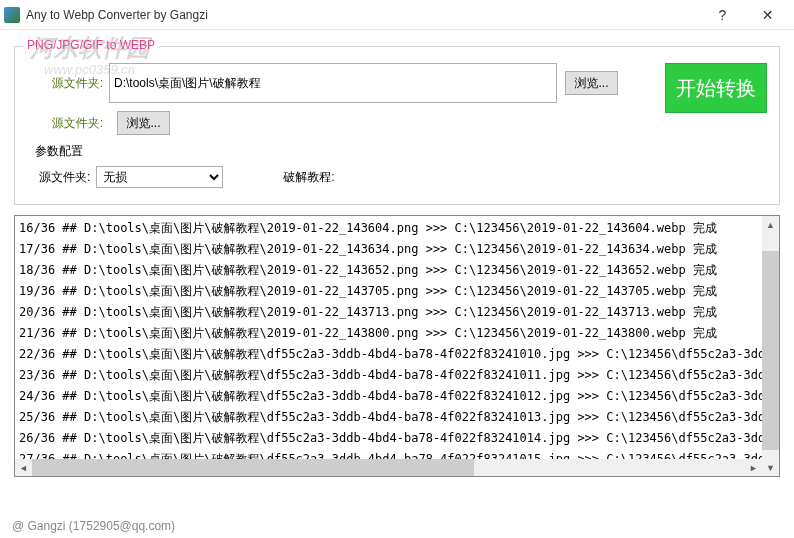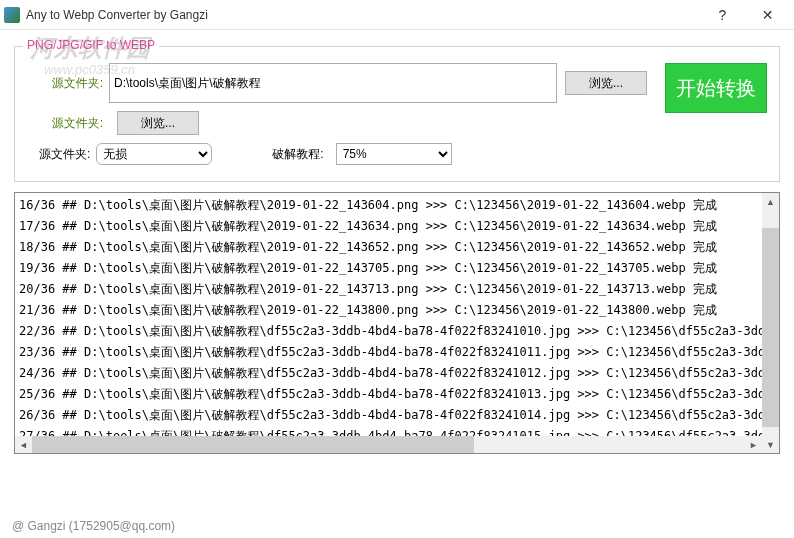--- a/index.html
+++ b/index.html
@@ -84,21 +84,21 @@
       height: 40px;
       border: 1px solid #abadb3;
       padding: 0 4px;
       font-size: 12px;
       font-family: inherit;
       background: #fff;
     }
     .src-input { width: 448px; }
     .browse-btn {
       height: 24px;
-      width: 82px;
+      width: 53px;
       margin-left: 8px;
       background: #e1e1e1;
       border: 1px solid #adadad;
       font-size: 12px;
       font-family: inherit;
       cursor: pointer;
     }
     .start-btn {
       width: 102px;
       height: 50px;
@@ -127,21 +127,21 @@
       color: #000;
     }
     .param-row select {
       height: 22px;
       border: 1px solid #abadb3;
       font-size: 12px;
       font-family: inherit;
       background: #fff;
       padding: 0 2px;
     }
-    .sel-compress { width: 116px; border-radius: 6px; }
+    .sel-compress { width: 127px; }
     .sel-quality { width: 116px; margin-left: 6px; }
     .spacer-q { width: 48px; }
     
     .log-box {
       margin: 4px 14px 0 14px;
       border: 1px solid #828790;
       background: #fff;
       height: 262px;
       overflow: hidden;
       position: relative;
@@ -230,31 +230,29 @@
       <button class="browse-btn">浏览...</button>
     </div>
 
     <div class="row">
       <div class="label">源文件夹:</div>
       <button class="browse-btn">浏览...</button>
     </div>
 
     <button class="start-btn">开始转换</button>
 
+    <div class="params-label">参数配置</div>
 
     <div class="param-row">
       <div class="plabel">源文件夹:</div>
       <select class="sel-compress">
         <option>无损</option>
       </select>
       <div class="spacer-q"></div>
       <div class="plabel">破解教程:</div>
-      <select class="sel-quality">
-        <option>75%</option>
-      </select>
     </div>
   </div>
 </div>
 
 <div class="log-box">
   <div class="log-content" id="log-content">16/36 ## D:\tools\桌面\图片\破解教程\2019-01-22_143604.png &gt;&gt;&gt; C:\123456\2019-01-22_143604.webp 完成
 17/36 ## D:\tools\桌面\图片\破解教程\2019-01-22_143634.png &gt;&gt;&gt; C:\123456\2019-01-22_143634.webp 完成
 18/36 ## D:\tools\桌面\图片\破解教程\2019-01-22_143652.png &gt;&gt;&gt; C:\123456\2019-01-22_143652.webp 完成
 19/36 ## D:\tools\桌面\图片\破解教程\2019-01-22_143705.png &gt;&gt;&gt; C:\123456\2019-01-22_143705.webp 完成
 20/36 ## D:\tools\桌面\图片\破解教程\2019-01-22_143713.png &gt;&gt;&gt; C:\123456\2019-01-22_143713.webp 完成

